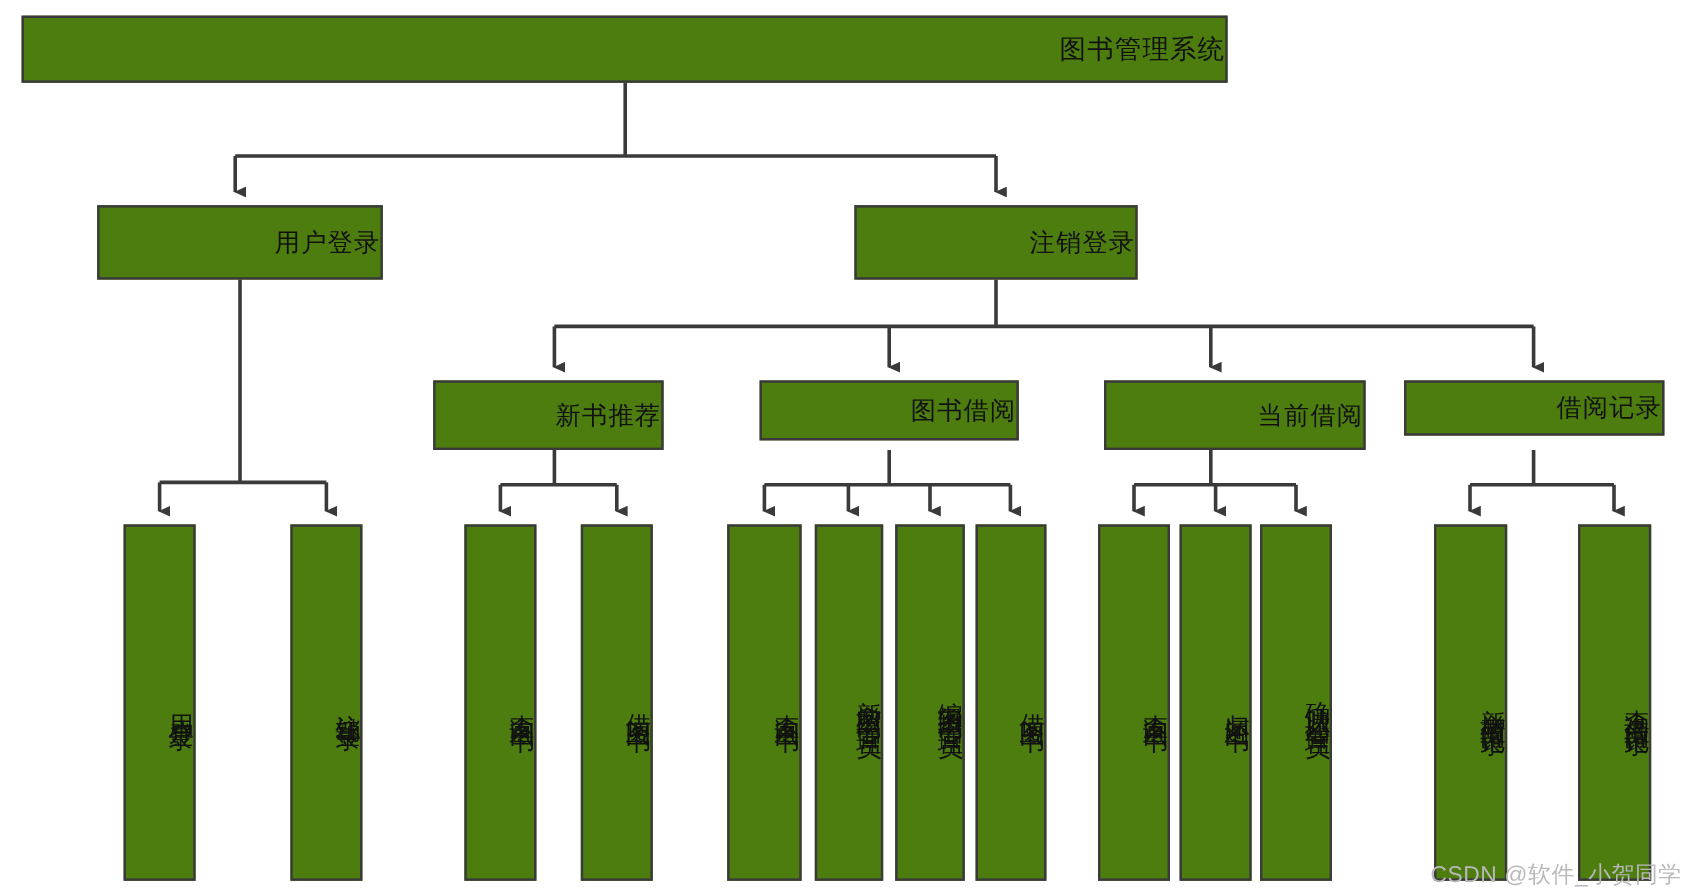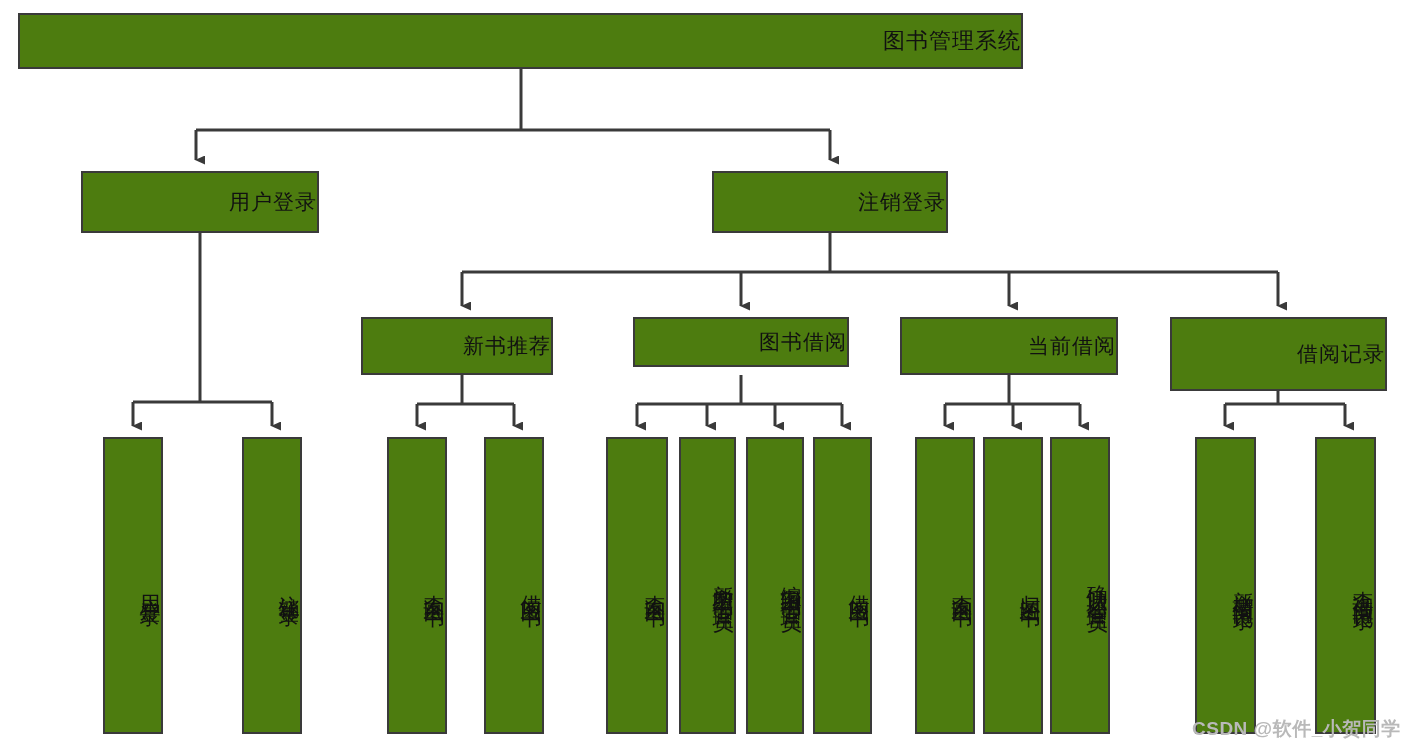--- a/index.html
+++ b/index.html
@@ -126,24 +126,24 @@
       </div>
       <div class="node horiz level2" style="left: 712px; top: 171px; width: 236px; height: 62px;">
         <span>注销登录</span>
       </div>
       <div class="node horiz level3" style="left: 361px; top: 317px; width: 192px; height: 58px;">
         <span>新书推荐</span>
       </div>
       <div class="node horiz level3" style="left: 633px; top: 317px; width: 216px; height: 50px;">
         <span>图书借阅</span>
       </div>
-      <div class="node horiz level3" style="left: 900px; top: 317px; width: 218px; height: 58px;">
+      <div class="node horiz level3" style="left: 920px; top: 317px; width: 218px; height: 58px;">
         <span>当前借阅</span>
       </div>
-      <div class="node horiz level3" style="left: 1170px; top: 317px; width: 217px; height: 74px;">
+      <div class="node horiz level3" style="left: 1170px; top: 317px; width: 217px; height: 46px;">
         <span>借阅记录</span>
       </div>
       <div class="node vert leaf" style="left: 103px; top: 437px; width: 60px; height: 297px;">
         <span class="vtext">用户登录</span>
       </div>
       <div class="node vert leaf" style="left: 242px; top: 437px; width: 60px; height: 297px;">
         <span class="vtext">注销登录</span>
       </div>
       <div class="node vert leaf" style="left: 387px; top: 437px; width: 60px; height: 297px;">
         <span class="vtext">查询图书</span>
@@ -173,15 +173,15 @@
         <span class="vtext">确认归还（管理员）</span>
       </div>
       <div class="node vert leaf" style="left: 1195px; top: 437px; width: 61px; height: 297px;">
         <span class="vtext">新增借阅记录</span>
       </div>
       <div class="node vert leaf" style="left: 1315px; top: 437px; width: 61px; height: 297px;">
         <span class="vtext">查询借阅记录</span>
       </div>
     </div>
 
-  <div class="watermark" style="left: 1192px; top: 716px; font-weight: bold;">CSDN @软件_小贺同学</div>
+  <div class="watermark" style="left: 1192px; top: 716px;">CSDN @软件_小贺同学</div>
 
 </div>
 
 </body></html>

